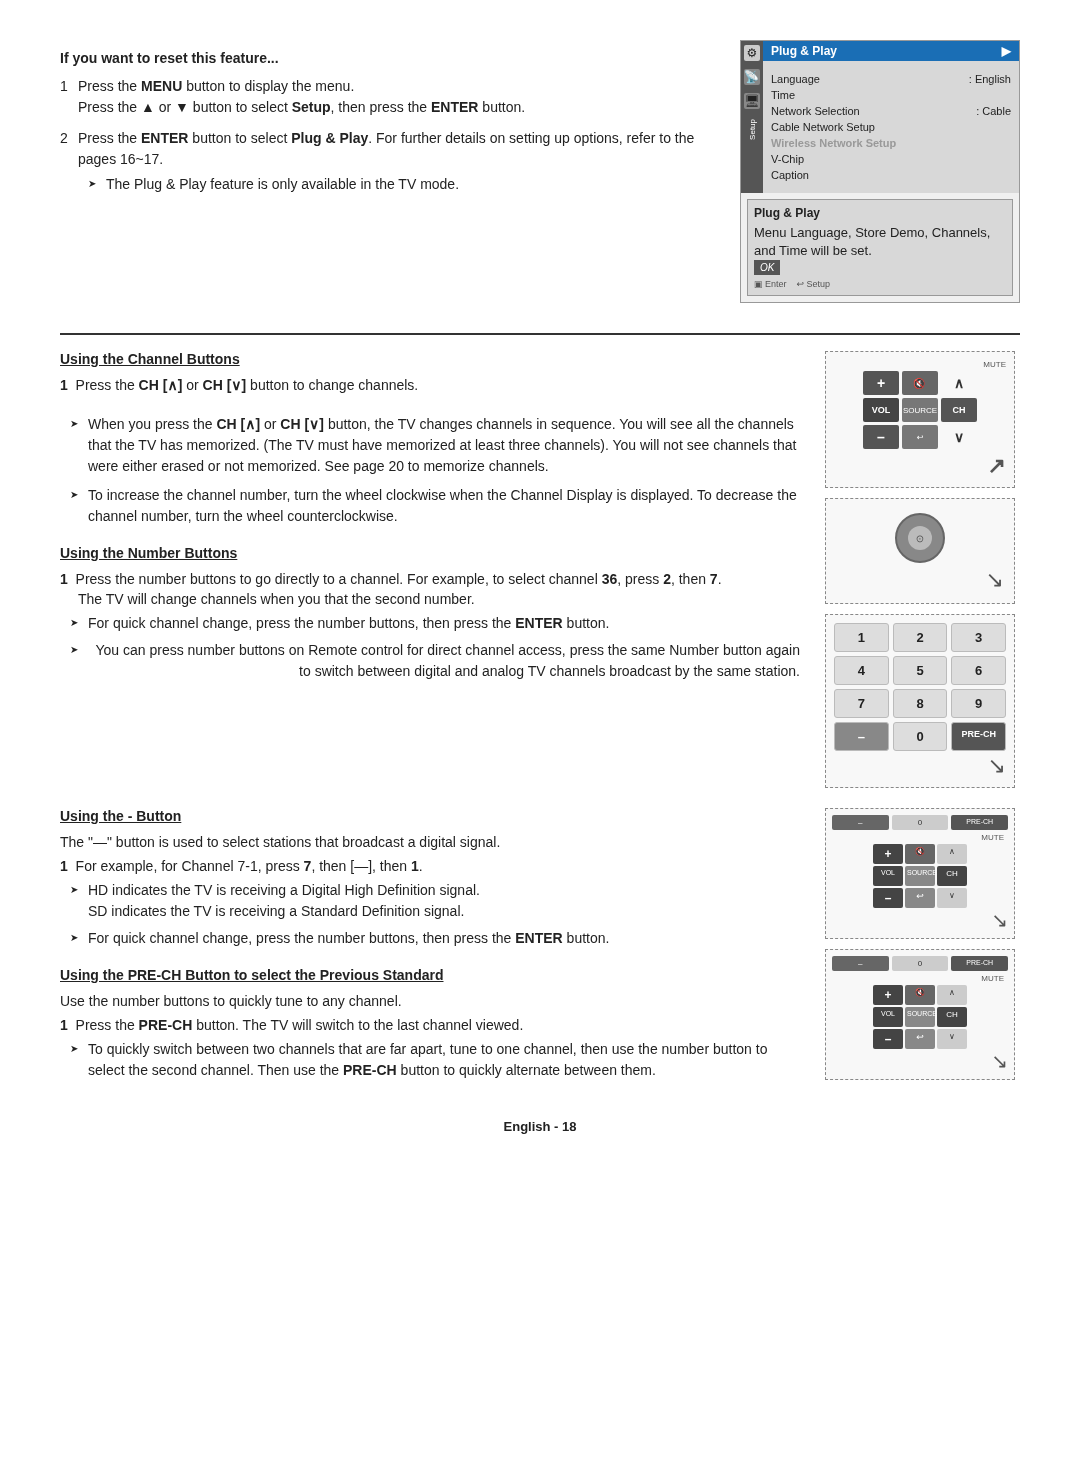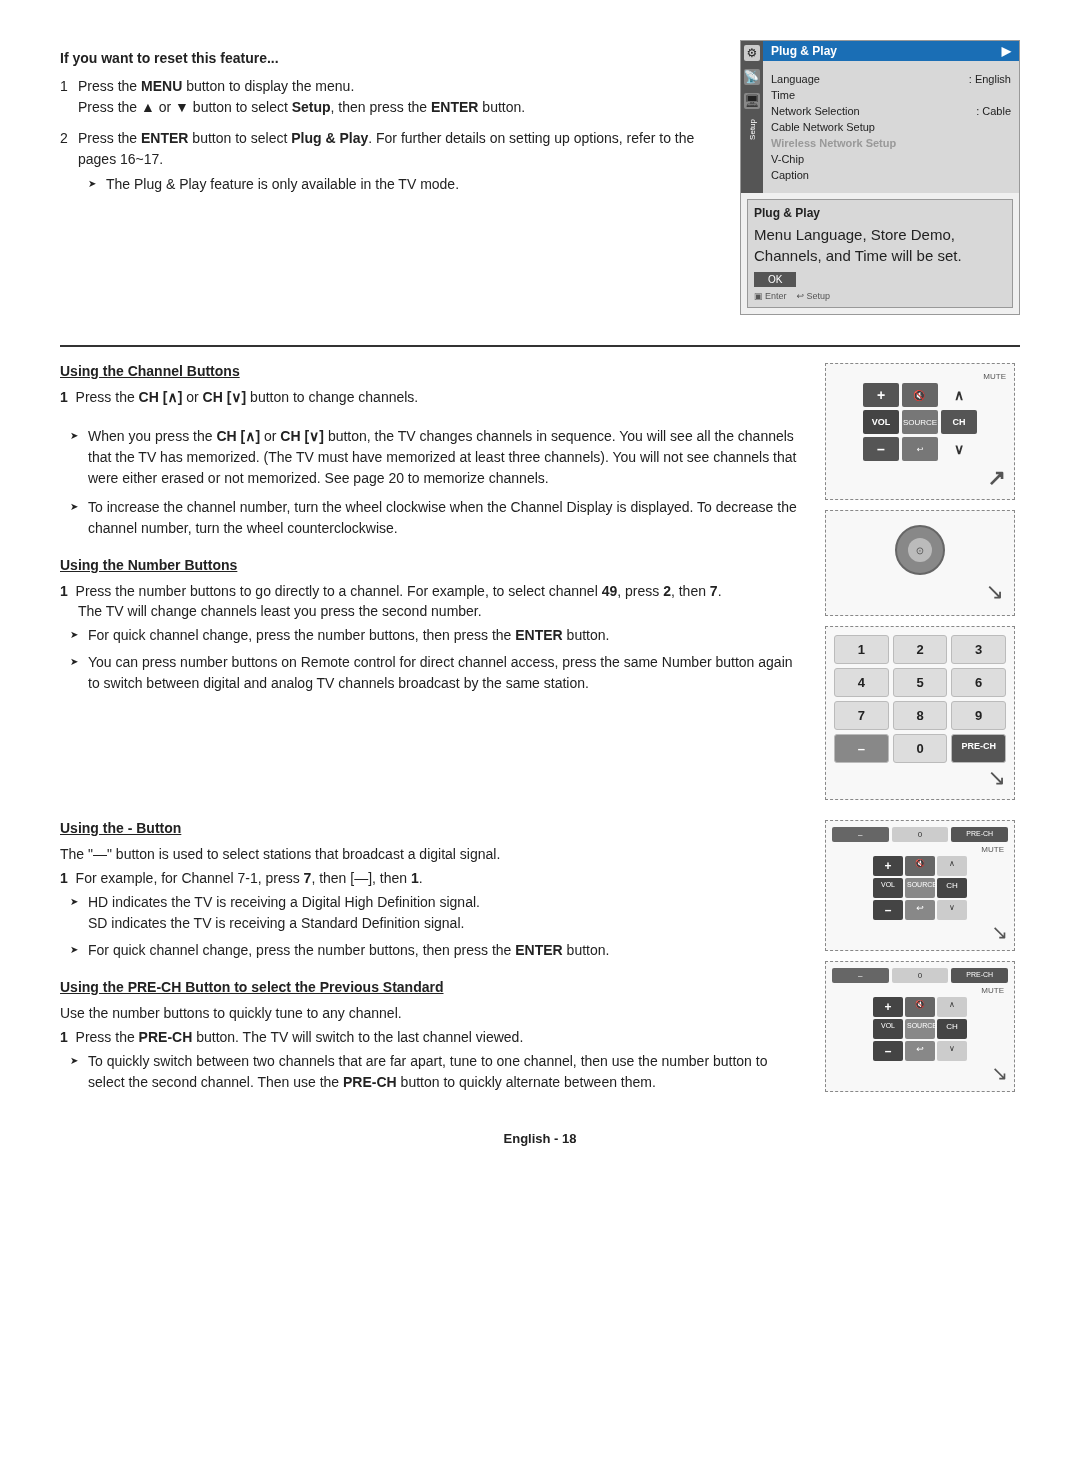--- a/index.html
+++ b/index.html
@@ -161,33 +161,33 @@
       font-size: 11px;
     }
 
     .plug-play-dialog-title {
       font-weight: bold;
       font-size: 12px;
       margin-bottom: 4px;
     }
 
     .plug-play-dialog-text {
-      font-size: 15px;
-      margin-bottom: 6px;
+      font-size: 13px;
       line-height: 1.4;
     }
 
     .plug-play-ok-btn {
       background: #555;
       color: #fff;
       font-size: 10px;
-      padding: 2px 14px;
+      padding: 2px 6px;
       text-align: center;
       display: inline-block;
       margin-bottom: 4px;
+      font-style: italic;
     }
 
     .plug-play-footer {
       font-size: 9px;
       color: #555;
       display: flex;
       gap: 10px;
     }
 
     
@@ -464,27 +464,27 @@
       </p>
       <div class="arrow-item">
         When you press the <strong>CH [∧]</strong> or <strong>CH [∨]</strong> button, the TV changes channels in sequence. You will see all the channels that the TV has memorized. (The TV must have memorized at least three channels). You will not see channels that were either erased or not memorized. See page 20 to memorize channels.
       </div>
       <div class="arrow-item" style="margin-top:8px;">
         To increase the channel number, turn the wheel clockwise when the Channel Display is displayed. To decrease the channel number, turn the wheel counterclockwise.
       </div>
 
       <p class="subsection-title" style="margin-top:18px;">Using the Number Buttons</p>
       <p style="margin-bottom:4px;">
-        <strong>1</strong>&nbsp;&nbsp;Press the number buttons to go directly to a channel. For example, to select channel <strong>49</strong>, press <strong>2</strong>, then <strong>7</strong>.
+        <strong>1</strong>&nbsp;&nbsp;Press the number buttons to go directly to a channel. For example, to select channel <strong>36</strong>, press <strong>2</strong>, then <strong>7</strong>.
       </p>
-      <p style="margin-bottom:6px; padding-left:18px;">The TV will change channels least you press the second number.</p>
+      <p style="margin-bottom:6px; padding-left:18px;">The TV will change channels when you that the second number.</p>
       <div class="arrow-item">
         For quick channel change, press the number buttons, then press the <strong>ENTER</strong> button.
       </div>
-      <div class="arrow-item" style="margin-top:6px;">
+      <div class="arrow-item" style="margin-top:6px;text-align:right;">
         You can press number buttons on Remote control for direct channel access, press the same Number button again to switch between digital and analog TV channels broadcast by the same station.
       </div>
     </div>
 
     <div class="diagram-right">
 
       <div class="remote-panel">
         <div class="mute-row">
           <span class="mute-label">MUTE</span>
         </div>

